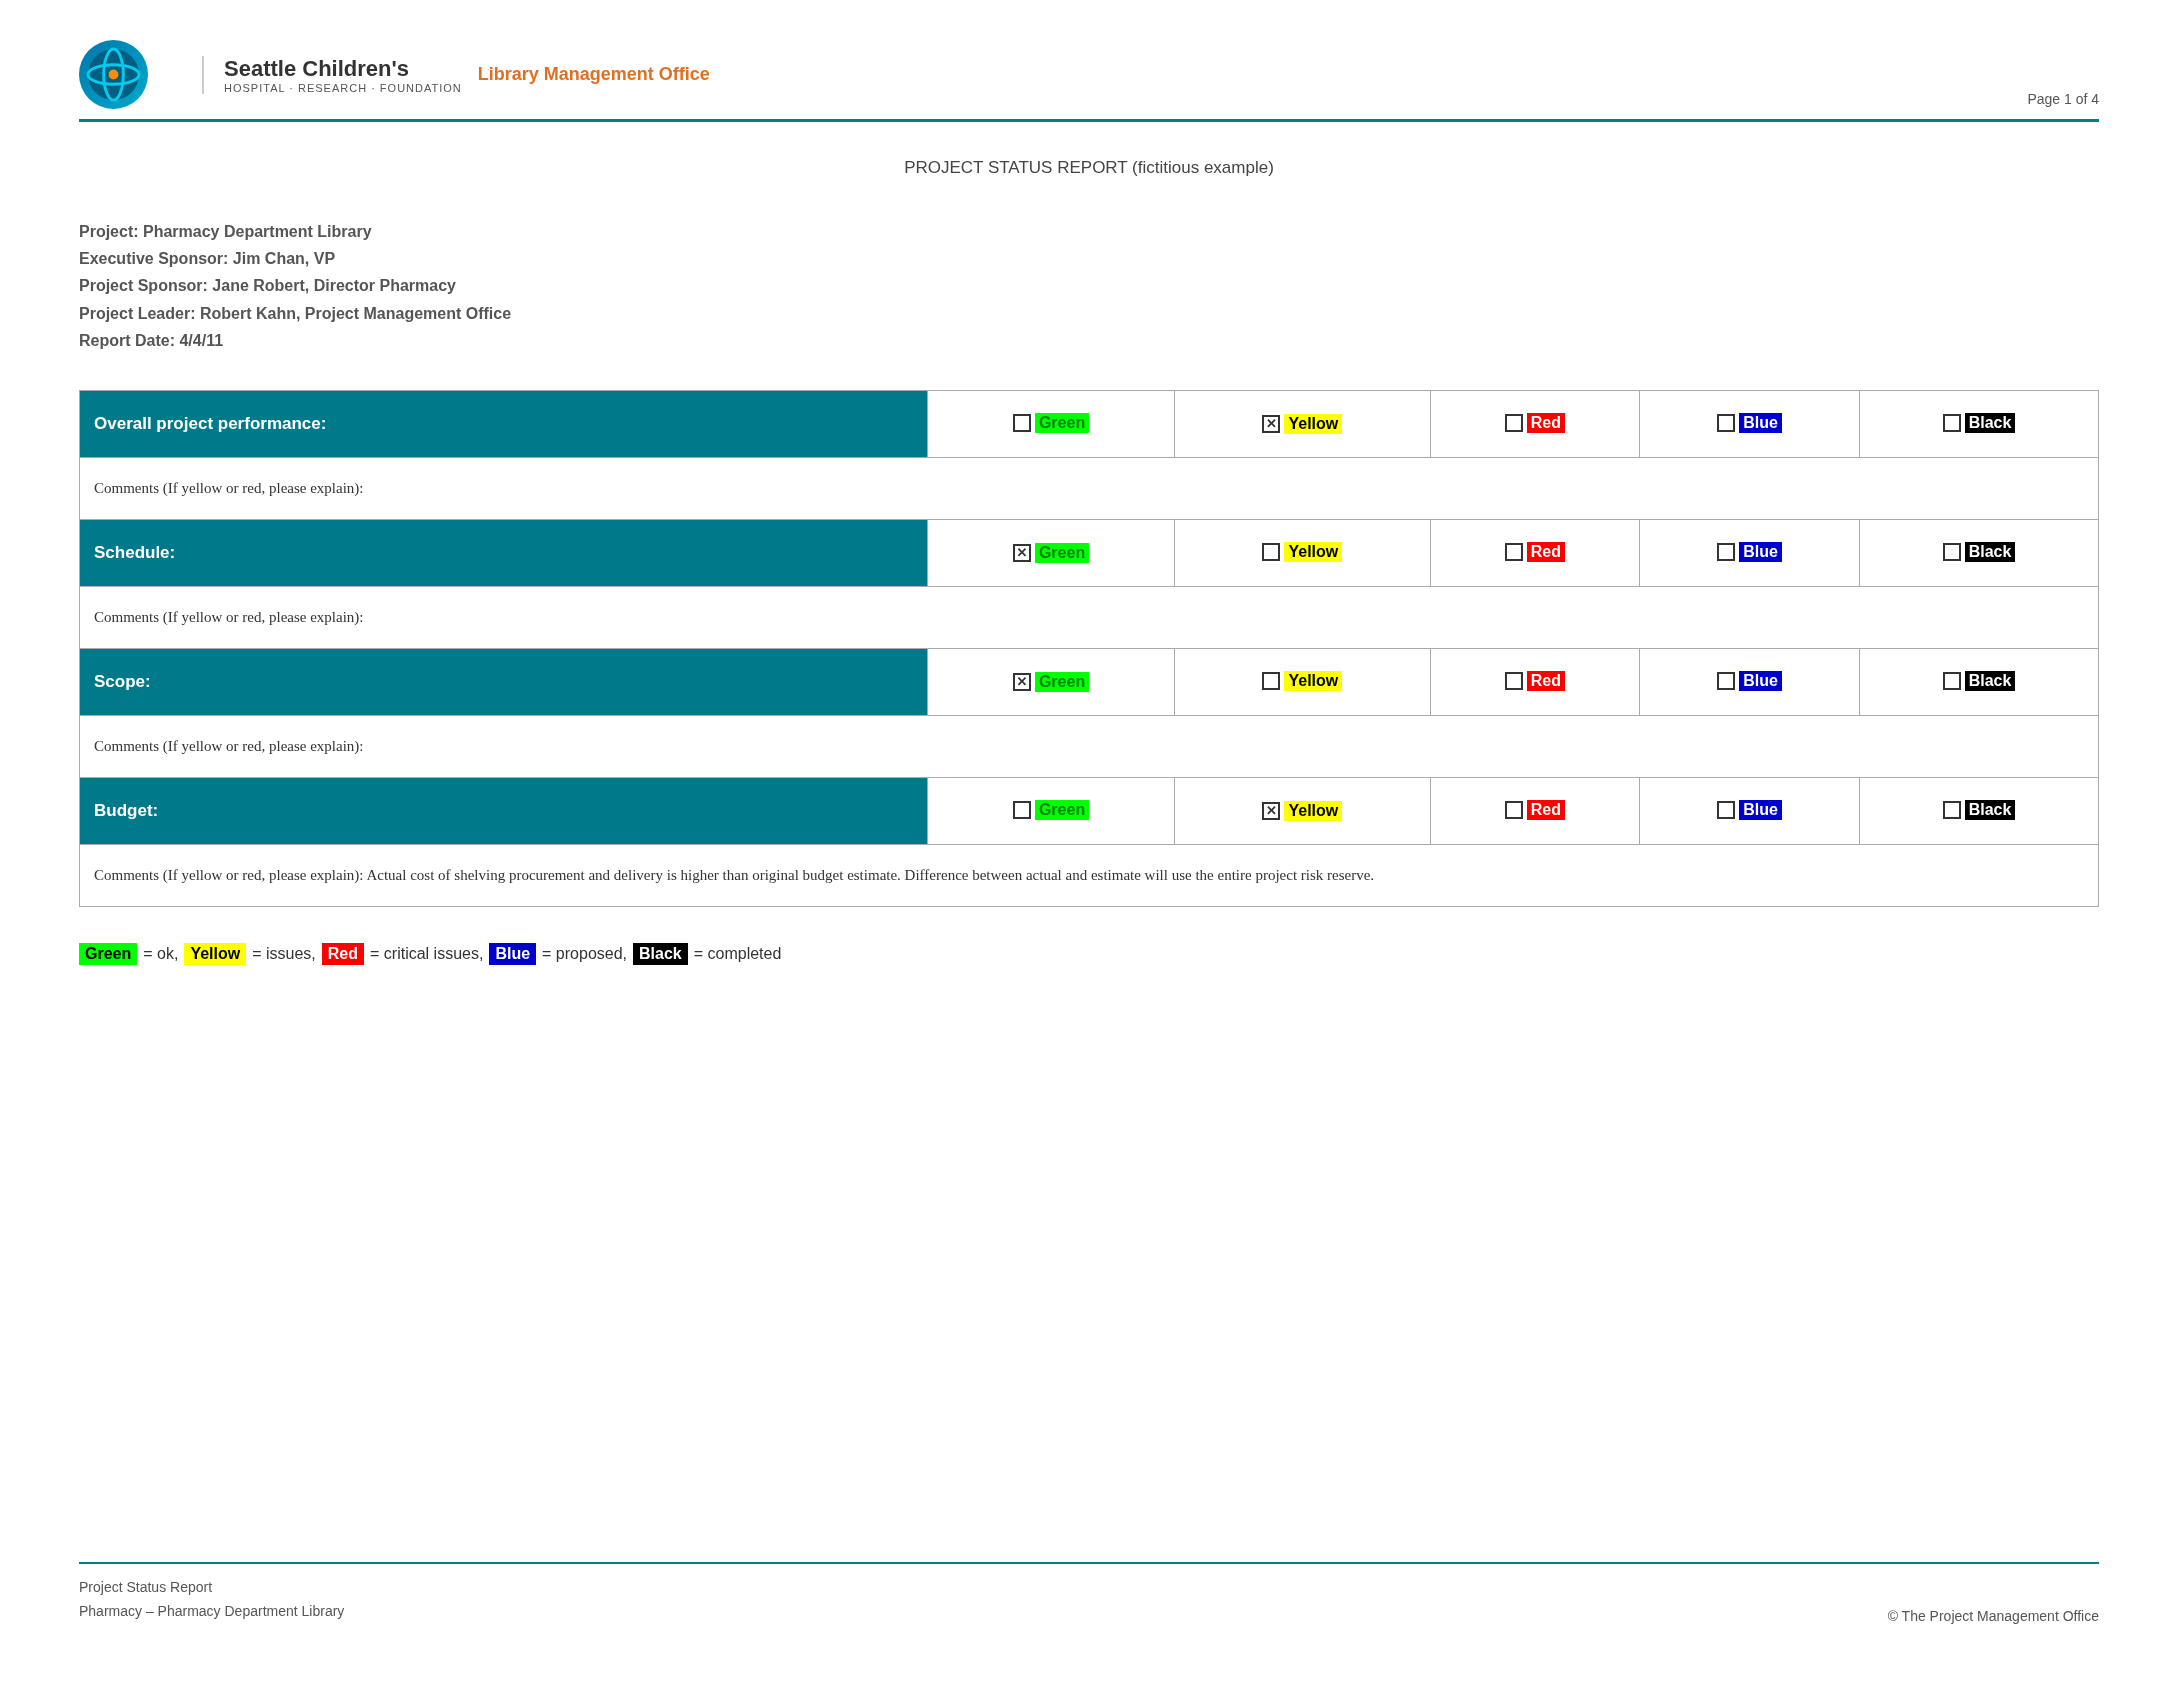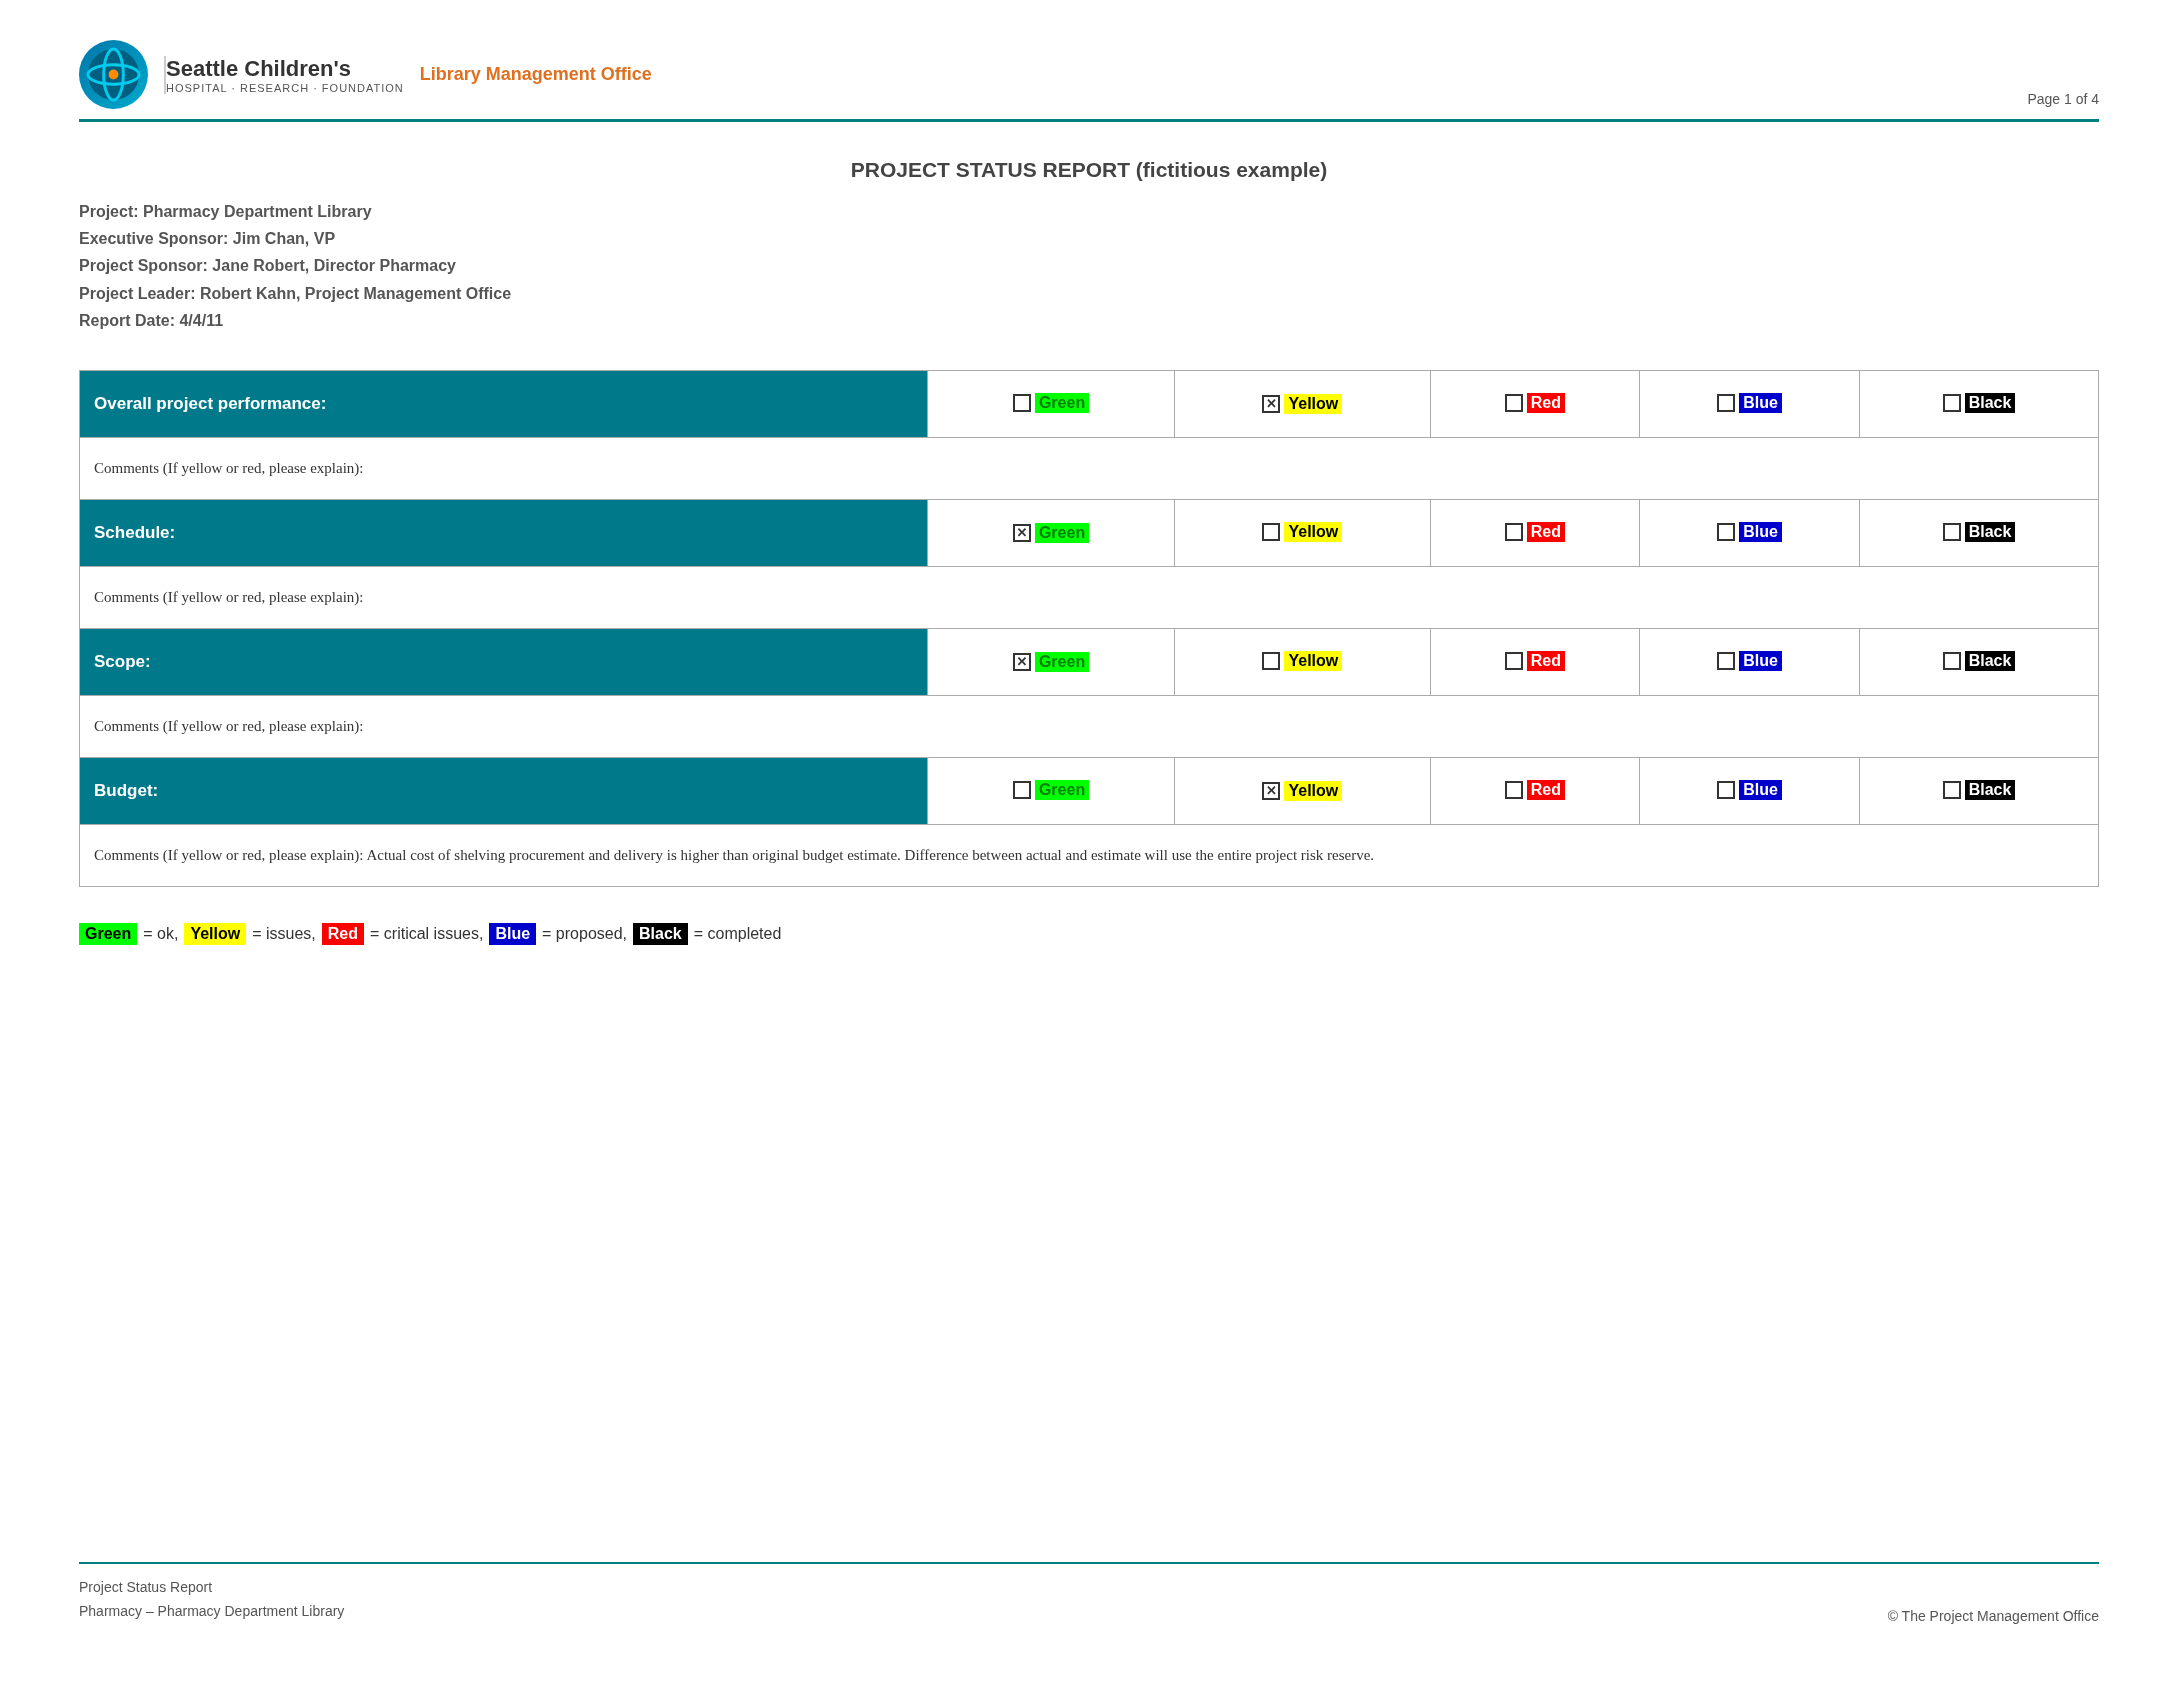--- a/index.html
+++ b/index.html
@@ -34,43 +34,44 @@
       background: linear-gradient(135deg, #0077aa, #00aacc);
       display: flex;
       align-items: center;
       justify-content: center;
       overflow: hidden;
       flex-shrink: 0;
     }
     .logo-circle svg { width: 55px; height: 55px; }
     .org-name {
       border-left: 2px solid #ccc;
-      padding-left: 0;
+      padding-left: 20px;
+      margin-left: 38px;
     }
     .org-name .main { font-size: 22px; font-weight: bold; color: #333; }
     .org-name .sub { font-size: 11px; color: #555; letter-spacing: 1px; }
     .pmo-title {
       color: #e07020;
       font-size: 18px;
       font-weight: bold;
     }
     .page-num {
       font-size: 14px;
       color: #555;
       align-self: flex-end;
       padding-bottom: 2px;
     }
 
     
     .report-title {
       text-align: center;
-      font-size: 21px;
-      font-weight: bold;
+      font-size: 17px;
+      font-weight: normal;
       color: #444;
-      margin: 36px 0 16px;
+      margin: 36px 0 40px;
     }
 
     
     .project-info {
       margin-bottom: 36px;
     }
     .project-info p {
       font-size: 16px;
       font-weight: bold;
       color: #555;

